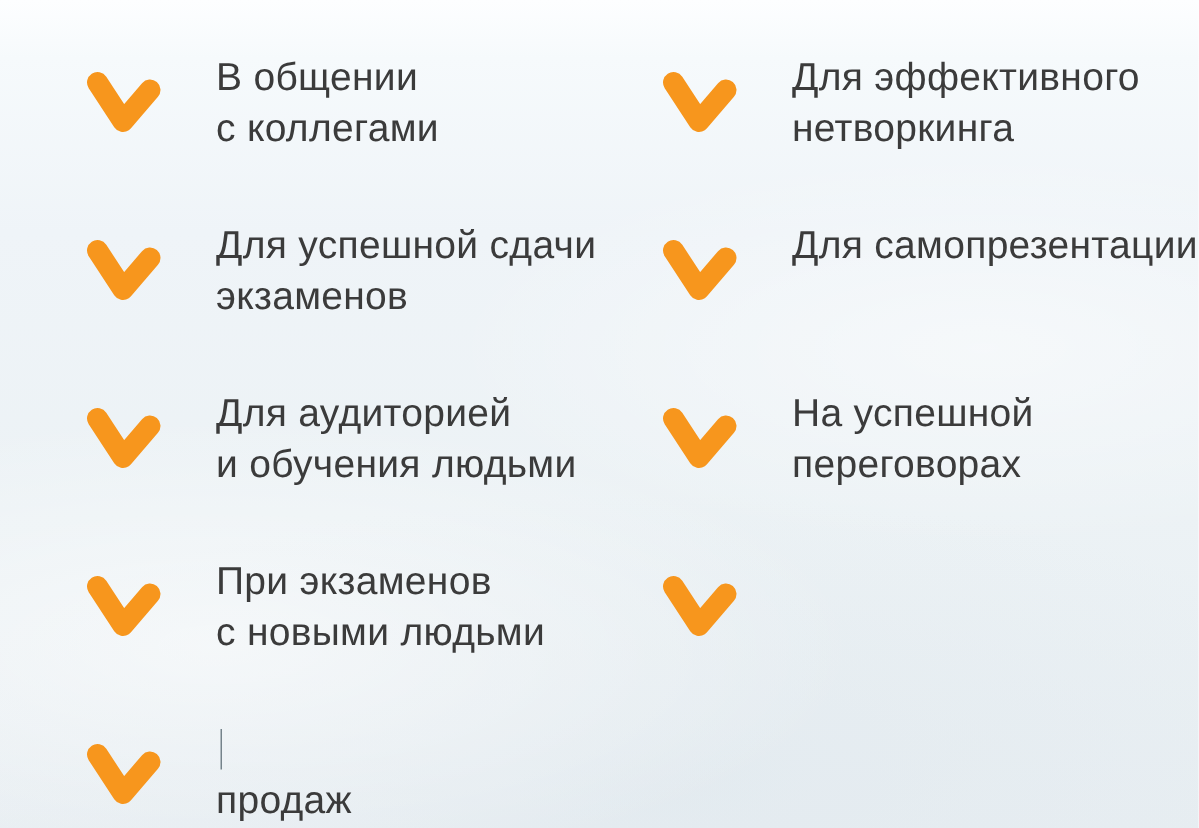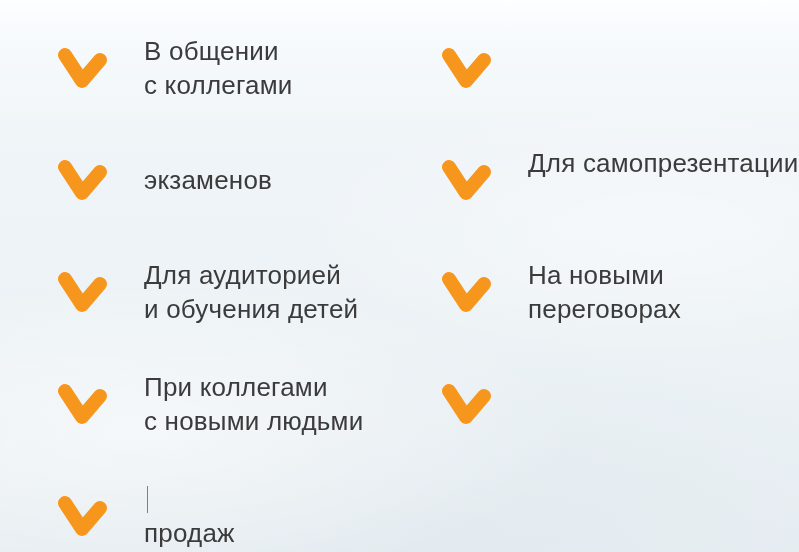--- a/index.html
+++ b/index.html
@@ -81,45 +81,46 @@
       </div>
     </div>
 
     <div class="item">
       <span class="check">
         <svg viewBox="0 0 52 46">
             <polyline points="9,10 26,36 44,15"></polyline>
           </svg>
       </span>
       <div class="label">
+        <span class="line"><span>Для успешной сдачи</span></span>
         <span class="line"><span>экзаменов</span></span>
       </div>
     </div>
 
     <div class="item">
       <span class="check">
         <svg viewBox="0 0 52 46">
             <polyline points="9,10 26,36 44,15"></polyline>
           </svg>
       </span>
       <div class="label">
         <span class="line"><span>Для аудиторией</span></span>
-        <span class="line"><span>и обучения детей</span></span>
+        <span class="line"><span>и обучения людьми</span></span>
       </div>
     </div>
 
 
     <div class="item">
       <span class="check">
         <svg viewBox="0 0 52 46">
             <polyline points="9,10 26,36 44,15"></polyline>
           </svg>
       </span>
       <div class="label">
-        <span class="line"><span>При коллегами</span></span>
+        <span class="line"><span>При экзаменов</span></span>
         <span class="line"><span>с новыми людьми</span></span>
       </div>
     </div>
 
     <div class="item">
       <span class="check">
         <svg viewBox="0 0 52 46">
             <polyline points="9,10 26,36 44,15"></polyline>
           </svg>
       </span>
@@ -128,20 +129,24 @@
         <span class="line"><span>продаж</span></span>
       </div>
     </div>
 
     <div class="item">
       <span class="check">
         <svg viewBox="0 0 52 46">
             <polyline points="9,10 26,36 44,15"></polyline>
           </svg>
       </span>
+      <div class="label">
+        <span class="line"><span>Для эффективного</span></span>
+        <span class="line"><span>нетворкинга</span></span>
+      </div>
     </div>
 
     <div class="item">
       <span class="check">
         <svg viewBox="0 0 52 46">
             <polyline points="9,10 26,36 44,15"></polyline>
           </svg>
       </span>
       <div class="label">
         <span class="line"><span>Для самопрезентации</span></span>
@@ -149,21 +154,21 @@
       </div>
     </div>
 
     <div class="item">
       <span class="check">
         <svg viewBox="0 0 52 46">
             <polyline points="9,10 26,36 44,15"></polyline>
           </svg>
       </span>
       <div class="label">
-        <span class="line"><span>На новыми</span></span>
+        <span class="line"><span>На успешной</span></span>
         <span class="line"><span>переговорах</span></span>
       </div>
     </div>
 
     <div class="item">
       <span class="check">
         <svg viewBox="0 0 52 46">
             <polyline points="9,10 26,36 44,15"></polyline>
           </svg>
       </span>

